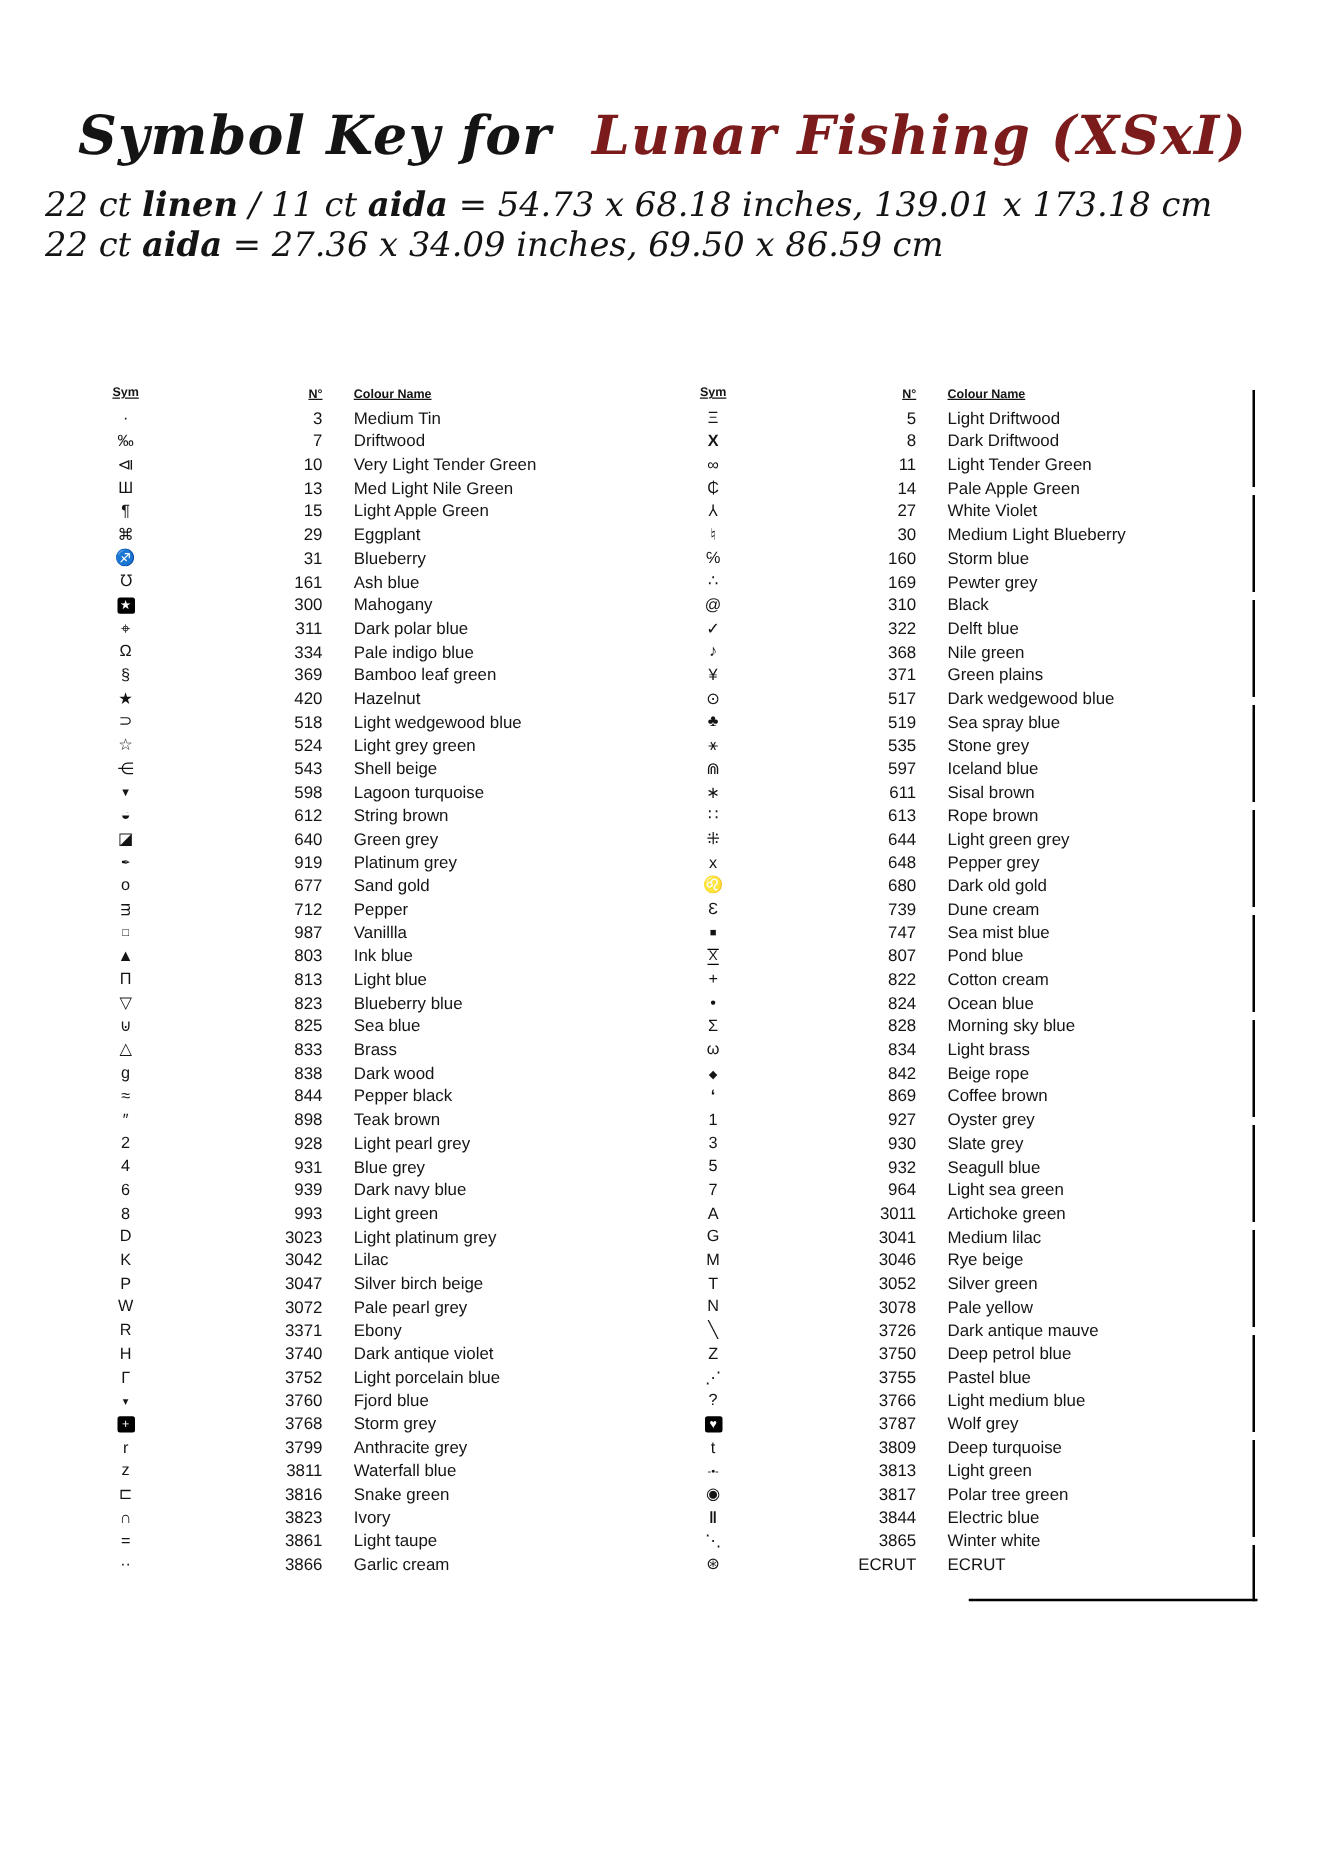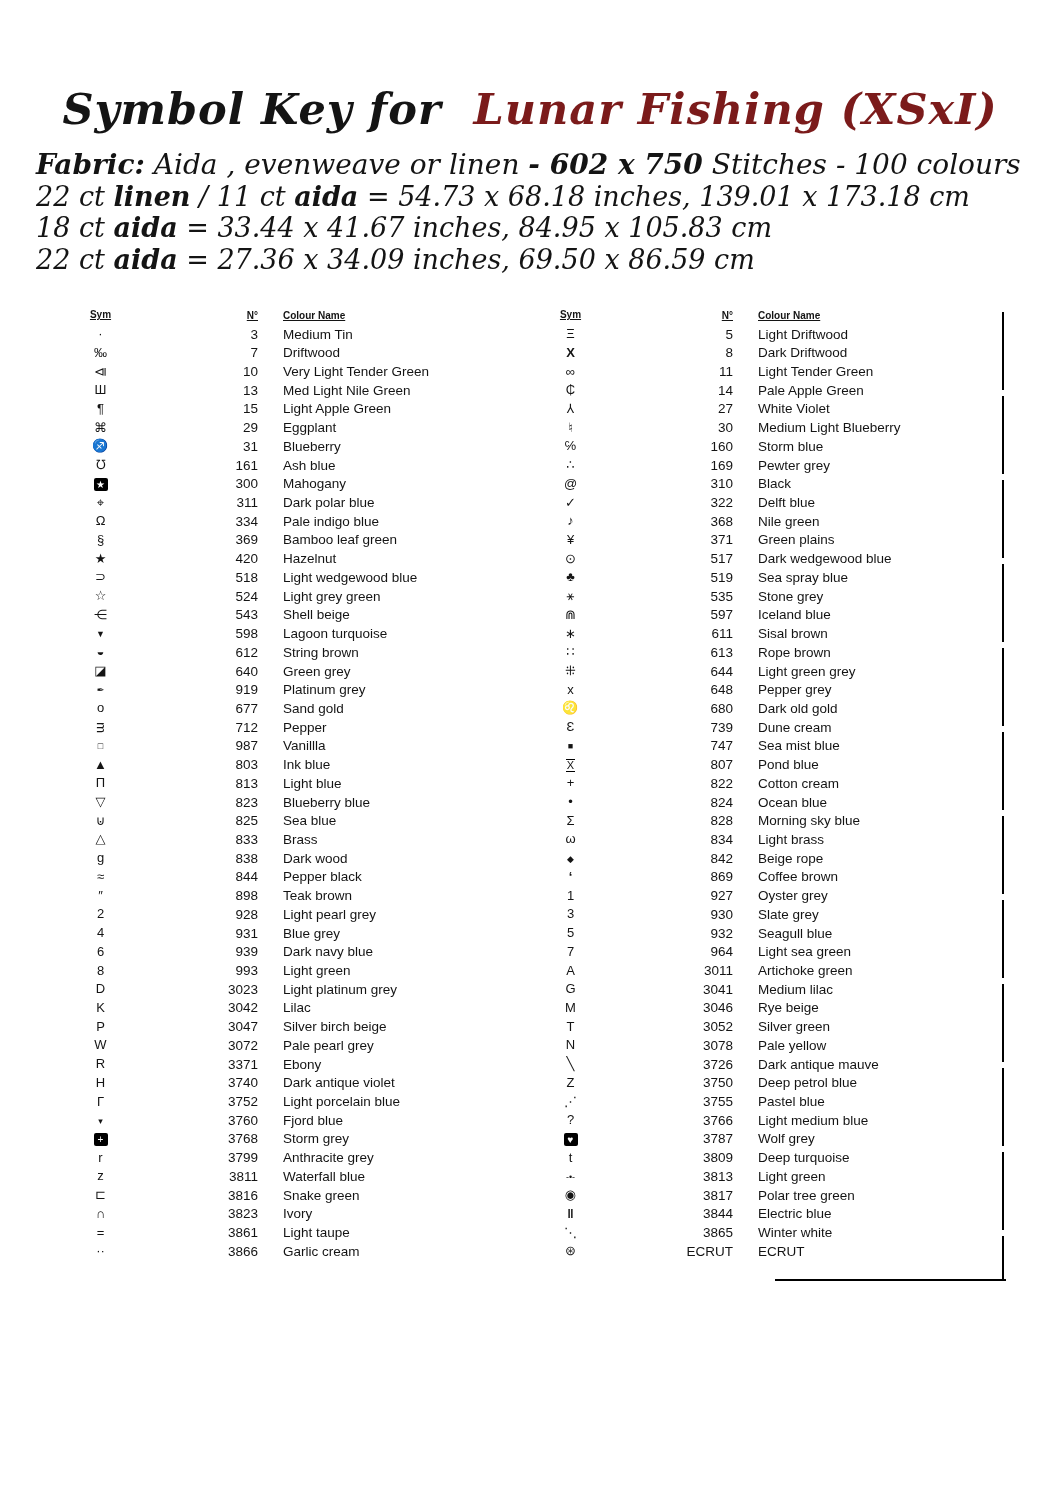--- a/index.html
+++ b/index.html
@@ -53,26 +53,22 @@
 </style>
 </head>
 <body>
 
 <div class="title">
   <span>Symbol Key for</span>
   <span class="title-name" style="color: rgb(123, 27, 27);">Lunar Fishing (XSxI)</span>
 </div>
 
 <div class="info">
-  <div class="fabric-line" id="fabric-line">
-      <div><span class="b">Fabric:</span><span>  Aida , evenweave or  linen </span><span class="b">- 602 x 750</span><span> Stitches - 100 colours</span></div>
-    </div>
   <div id="size-lines">
       <div><span>22 ct </span><span class="b">linen</span><span> / 11 ct </span><span class="b">aida</span><span> = 54.73 x 68.18 inches, 139.01 x 173.18 cm</span></div>
-      <div><span>18 ct </span><span class="b">aida</span><span>  = 33.44 x 41.67 inches, 84.95 x 105.83 cm</span></div>
       <div><span>22 ct </span><span class="b">aida</span><span> = 27.36 x 34.09 inches, 69.50 x 86.59 cm</span></div>
     </div>
 </div>
 
 <div class="ktable" id="left-table">
   <div class="krow khead">
     <div class="cell-sym">Sym</div>
     <div class="cell-num">N°</div>
     <div class="cell-name">Colour Name</div>
   </div>

